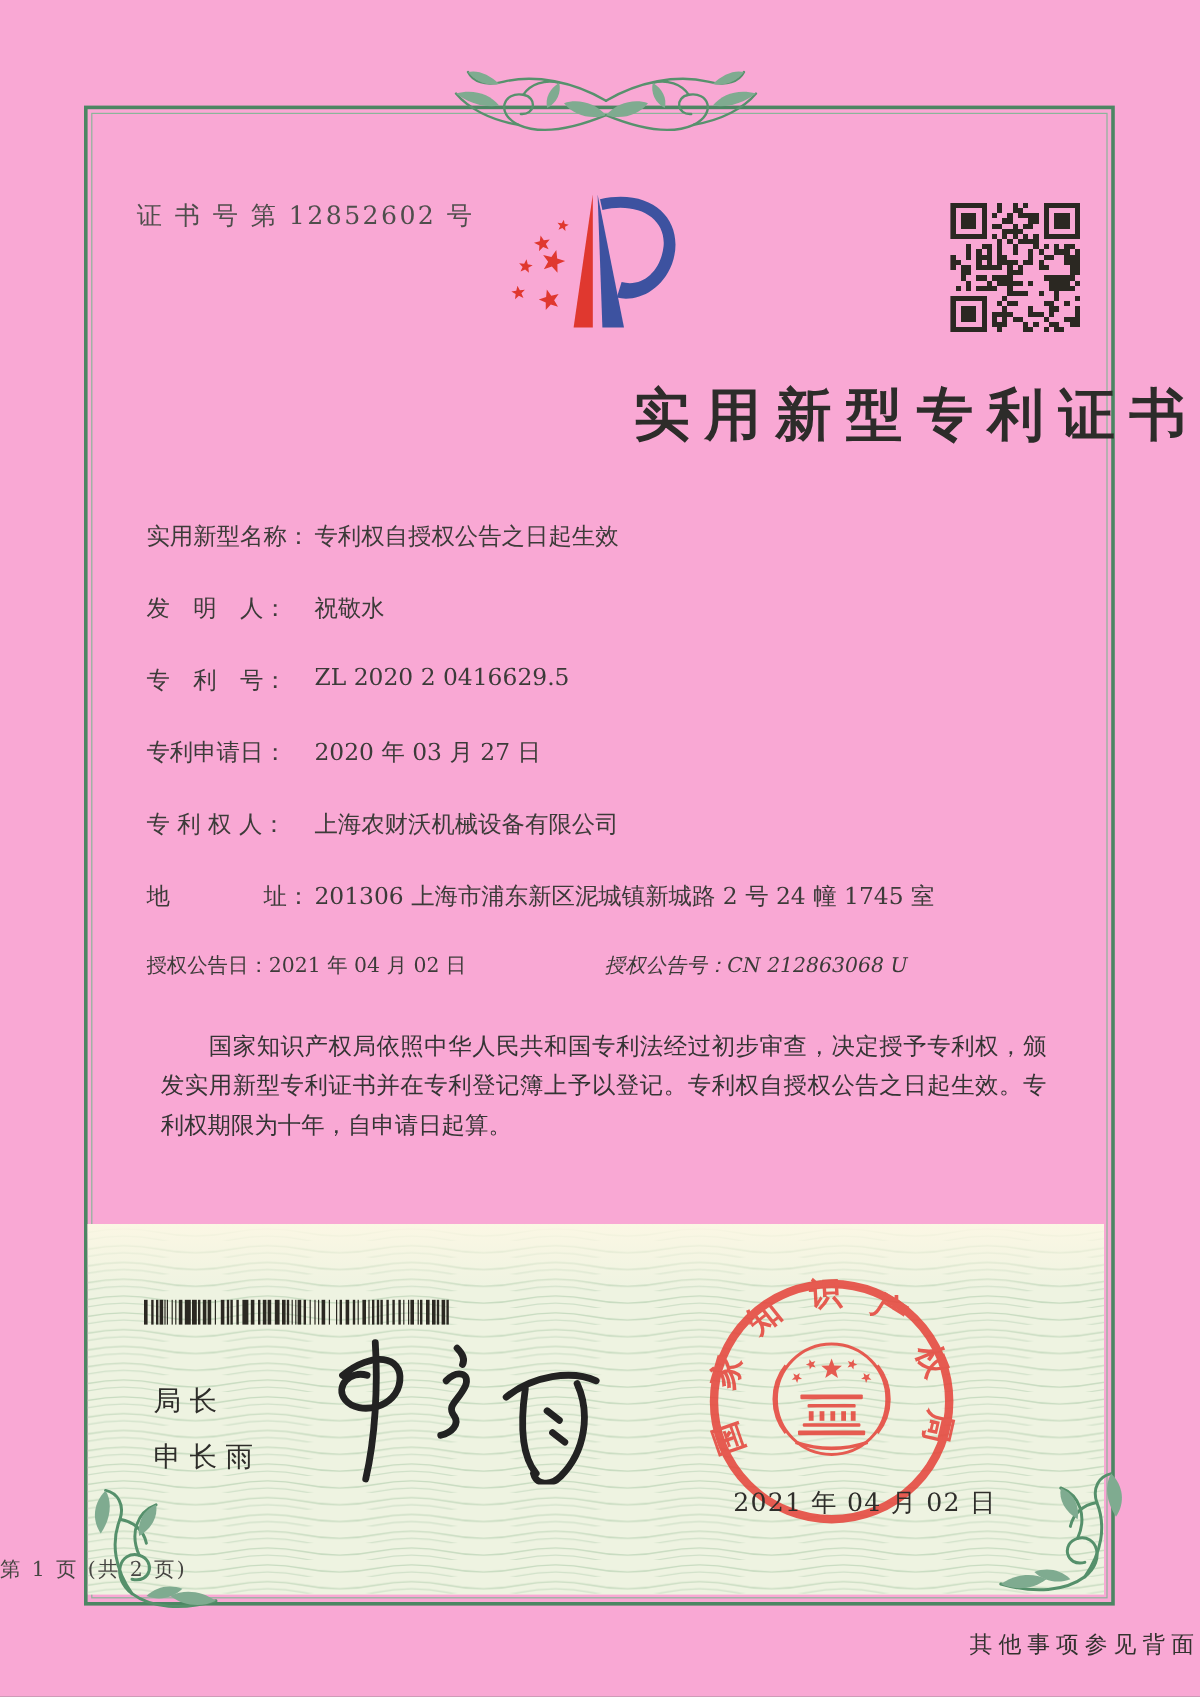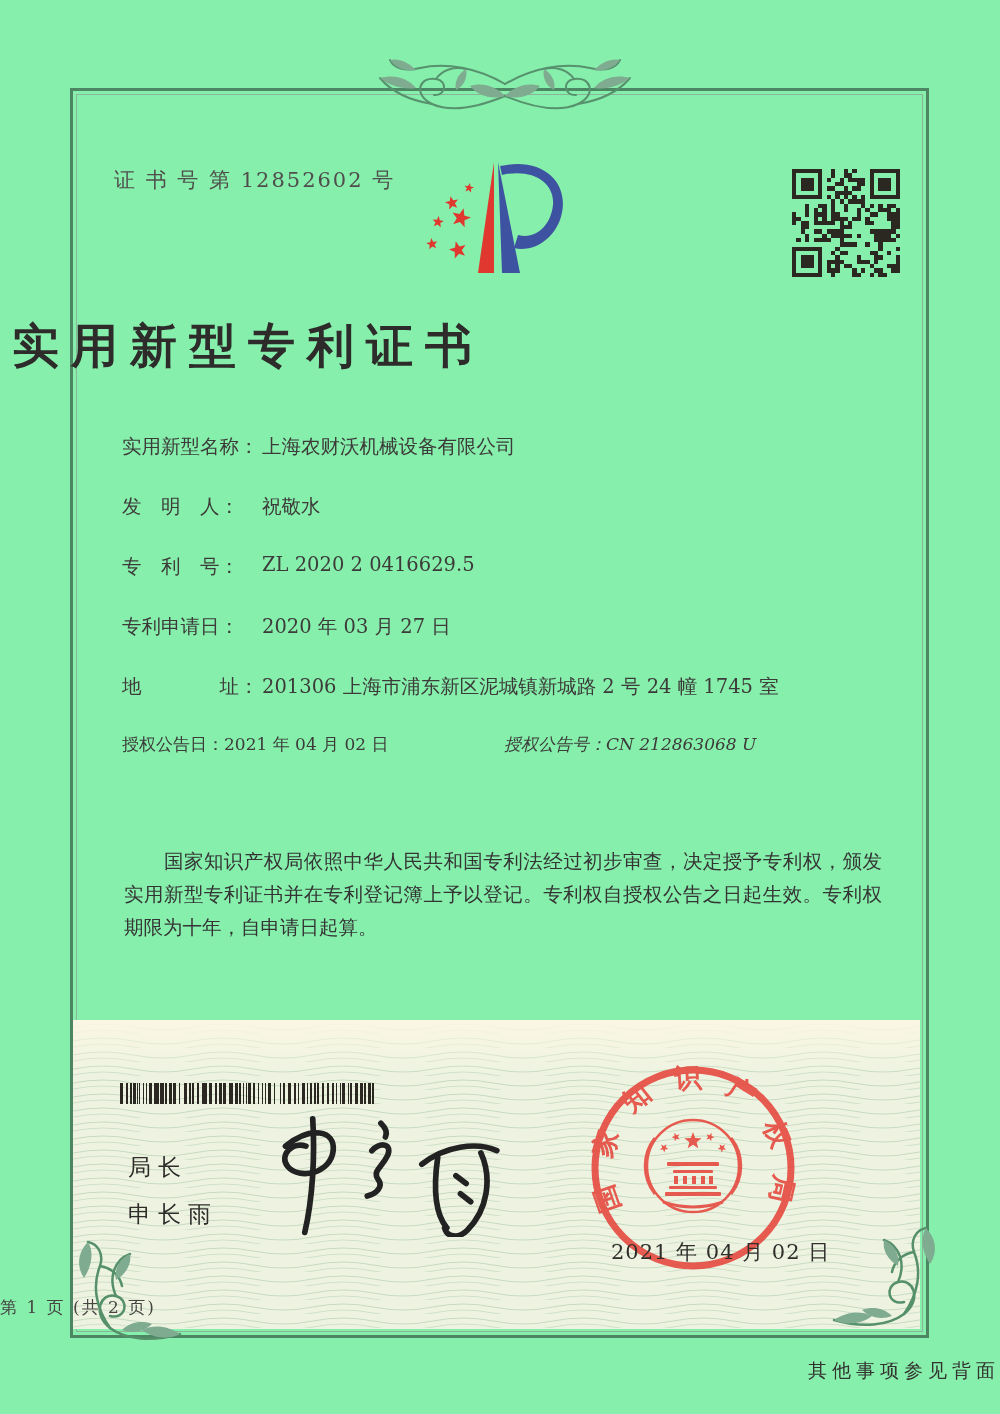--- a/index.html
+++ b/index.html
@@ -1,37 +1,37 @@
 <!DOCTYPE html>
 <html><head>
 <meta charset="utf-8">
 <style>
   html,body{margin:0;padding:0;background:#888;}
   .page{
     position:relative; width:1000px; height:1414px; margin:0 auto;
-    background:#86efac; overflow:hidden;
+    background:#f9a8d4; overflow:hidden;
     font-family:"DejaVu Serif","Liberation Serif",serif; color:#333;
   }
   .frame{position:absolute; left:70px; top:88px; width:853px; height:1244px;
     border:3px solid #4c8663;}
   .frame::after{content:''; position:absolute; inset:3px; border:1px solid #8ab59a;}
   .cert-no{position:absolute; left:114px; top:166px; font-size:21px; letter-spacing:2px; color:#4f4e4c; white-space:pre;}
-  .title{position:absolute; left:0; top:315px; width:100%; text-align:left;
+  .title{position:absolute; left:0; top:315px; width:100%; text-align:right;
     font-size:47px; font-weight:700; letter-spacing:12px; padding-left:12px; box-sizing:border-box; color:#2d2c2a;}
   .fields{position:absolute; left:122px; top:433px; width:775px;}
   .frow{display:flex; align-items:flex-start; height:60px; font-size:19.5px; color:#3c3b39;}
   .frow .lbl{flex:none; width:140px; white-space:pre;}
   .frow .val{white-space:pre;}
   .grant-row{position:relative; height:60px; font-size:17px; color:#3c3b39;}
   .grant-row .pair{position:absolute; top:0; white-space:pre;}
   .grant-row .p1{left:0;}
   .grant-row .p2{left:382px;font-style:italic;}
   .body-text{position:absolute; left:122px; top:843px; width:762px;
     font-size:19.5px; line-height:33px; color:#343434; text-align:justify;}
-  .body-text p{margin:2px; text-indent:2.05em;}
+  .body-text p{margin:12px; text-indent:2.05em;}
   .band{position:absolute; left:73px; top:1020px; width:847px; height:309px; z-index:0;}
   .band-fade{position:absolute; left:73px; top:1020px; width:847px; height:55px; z-index:1;
     background:linear-gradient(to bottom, #FBF7E4, rgba(251,247,228,0));}
   .director-title{position:absolute; left:128px; top:1152px; font-size:23px; letter-spacing:7px; color:#2e2d2a; z-index:2;}
   .director-name{position:absolute; left:128px; top:1199px; font-size:23px; letter-spacing:7px; color:#2e2d2a; z-index:2;}
   .sig{position:absolute; left:250px; top:1112px; z-index:3;}
   .seal{position:absolute; left:588px; top:1063px; z-index:4;}
   .seal-date{position:absolute; left:611px; top:1238px; font-size:21px; letter-spacing:1px; color:#2f2e2b; z-index:5; white-space:pre;}
   .barcode{position:absolute; left:120px; top:1083px; z-index:2;}
   .qr{position:absolute; left:792px; top:169px;}
@@ -411,33 +411,37 @@
       <rect x="18" y="24" width="1" height="1" fill="#2b2822"></rect>
       <rect x="20" y="24" width="1" height="1" fill="#2b2822"></rect>
       <rect x="21" y="24" width="1" height="1" fill="#2b2822"></rect>
     </svg>
 
   <div class="title">实用新型专利证书</div>
 
   <div class="fields">
     <div class="frow">
       <span class="lbl">实用新型名称：</span>
-      <span class="val">上海农财沃机械设备有限公司</span>
+      <span class="val">专利权自授权公告之日起生效</span>
     </div>
     <div class="frow">
       <span class="lbl">发　明　人：</span>
       <span class="val">祝敬水</span>
     </div>
     <div class="frow">
       <span class="lbl">专　利　号：</span>
       <span class="val">ZL 2020 2 0416629.5</span>
     </div>
     <div class="frow">
       <span class="lbl">专利申请日：</span>
       <span class="val">2020 年 03 月 27 日</span>
+    </div>
+    <div class="frow">
+      <span class="lbl">专 利 权 人：</span>
+      <span class="val">上海农财沃机械设备有限公司</span>
     </div>
     <div class="frow">
       <span class="lbl">地　　　　址：</span>
       <span class="val">201306 上海市浦东新区泥城镇新城路 2 号 24 幢 1745 室</span>
     </div>
     <div class="grant-row">
       <span class="pair p1"><span>授权公告日：</span><span>2021 年 04 月 02 日</span></span>
       <span class="pair p2"><span>授权公告号：</span><span>CN 212863068 U</span></span>
     </div>
   </div>

